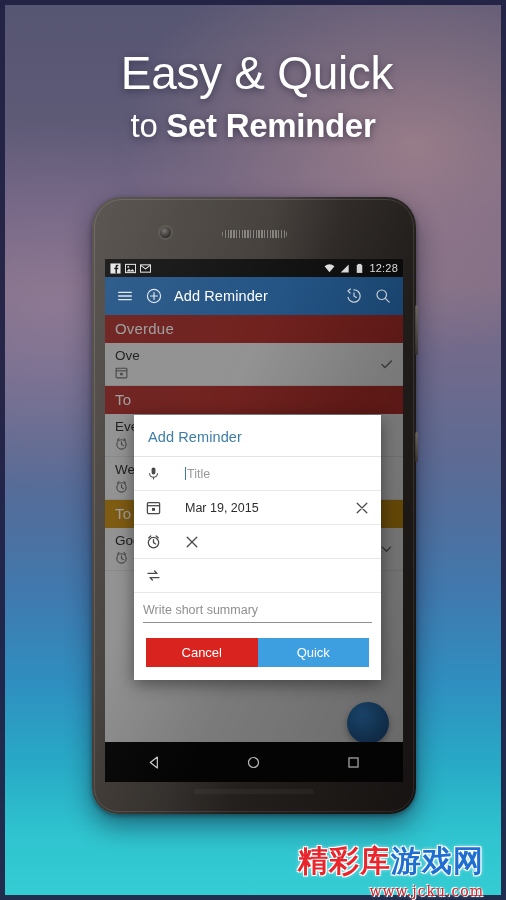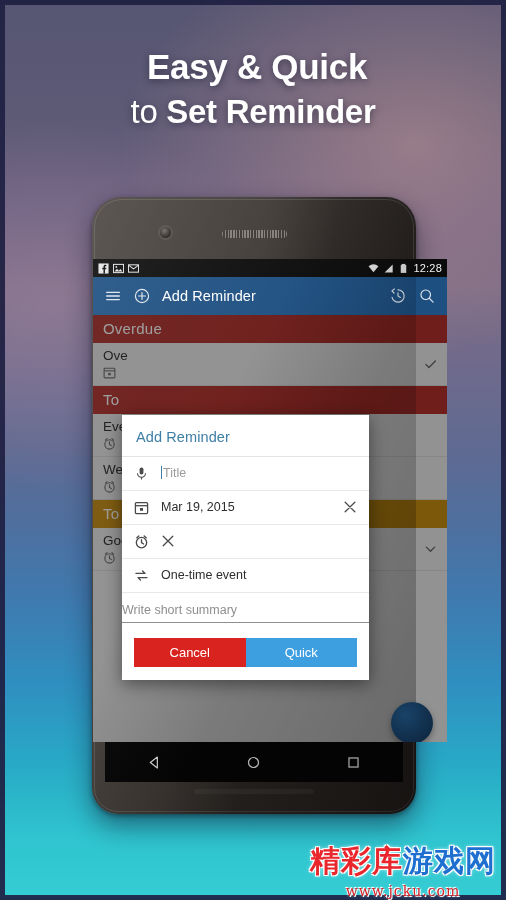--- a/index.html
+++ b/index.html
@@ -40,21 +40,21 @@
   }
 
   
   .headline {
     position: absolute; left: 0; right: 0; top: 44px;
     text-align: center;
     color: #ffffff;
     text-shadow: 0 2px 7px rgba(25,25,45,0.55);
     z-index: 5;
   }
-  .h-line1 { font-size: 35px; font-weight: bold; letter-spacing: -0.3px; line-height: 1.30; padding-left: 8px; }
+  .h-line1 { font-size: 46px; font-weight: normal; letter-spacing: -0.3px; line-height: 1.30; padding-left: 8px; }
   .h-line2 { font-size: 33px; line-height: 1.33; letter-spacing: -0.3px; }
   .h-line2 .light { font-weight: normal; }
   .h-line2 .bold  { font-weight: bold; margin-top: 12px; }
 
   
   .phone {
     position: absolute;
     left: 92px; top: 197px;
     width: 324px; height: 617px;
     border-radius: 30px 30px 26px 26px;
@@ -92,22 +92,22 @@
     position: absolute; right: -2px;
     width: 3px; border-radius: 2px;
     background: linear-gradient(180deg,#6a6460,#3a3532);
   }
   .btn-vol { top: 108px; height: 50px; }
   .btn-pow { top: 235px; height: 30px; }
 
   
   .screen {
     position: absolute;
-    left: 1px; top: 62px;
-    width: 354px; height: 483px;
+    left: 13px; top: 62px;
+    width: 298px; height: 483px;
     background: #e7e7e7;
     overflow: hidden;
   }
 
   
   .statusbar {
     height: 18px; background: #0b0b0b;
     display:flex; align-items:center; justify-content:space-between;
     padding: 0 5px; color:#e8e8e8;
   }
@@ -167,37 +167,37 @@
     background:#fff;
     box-shadow: 0 4px 16px rgba(0,0,0,0.45);
   }
   .dlg-title {
     font-size:14.5px; color:#3d7ea6;
     padding: 14px 14px 11px;
     border-bottom:1px solid #e3e3e3;
     letter-spacing:.1px;
   }
   .dlg-row {
-    display:flex; gap:12px;
+    display:flex; align-items:center; gap:24px;
     padding: 9px 12px;
     border-bottom:1px solid #e8e8e8;
     min-height:34px;
   }
   .dlg-ico { width:15px; height:15px; display:block; flex:none; color:#4a4a4a; }
   .dlg-ico svg { width:15px; height:15px; display:block; }
   .dlg-text { font-size:12.5px; color:#2e2e2e; flex:1; }
   .dlg-placeholder { color:#9a9a9a; }
   .dlg-caret {
     display:inline-block; width:1px; height:13px;
     background:#3d7ea6; vertical-align:-2px; margin-right:1px;
   }
   .dlg-clear { width:14px; height:14px; flex:none; color:#4a4a4a; cursor:pointer; }
   .dlg-clear svg { width:14px; height:14px; display:block; }
   .dlg-summary {
-    padding: 10px 0 4px;
+    padding: 10px 9px 4px;
   }
   .dlg-summary-field {
     font-size:12.5px; color:#8f8f8f;
     padding-bottom:5px;
     border-bottom:1px solid #8f8f8f;
   }
   .dlg-actions {
     display:flex; gap:0; padding: 11px 12px 13px;
   }
   .dlg-btn {
@@ -217,22 +217,22 @@
   .navbar svg { width:17px; height:17px; display:block; }
 
   .speaker-btm {
     position:absolute; left:50%; transform:translateX(-50%);
     top: 592px; width:120px; height:5px; border-radius:3px;
     background: rgba(255,255,255,0.05);
   }
 
   
   .watermark {
-    position:absolute; right:10px; bottom:2px;
-    z-index: 70; text-align:center; line-height:1;
+    position:absolute; right:22px; bottom:2px;
+    z-index: 70; text-align:right; line-height:1;
   }
   .wm-cn {
     font-size:30px; font-weight:bold; letter-spacing:1px;
     font-family:"DejaVu Sans", sans-serif;
     text-shadow: 0 0 4px #fff, 1px 1px 0 #fff, -1px -1px 0 #fff, 1px -1px 0 #fff, -1px 1px 0 #fff;
   }
   .wm-red  { color:#e8262c; }
   .wm-blue { color:#1f6fd0; }
   .wm-url {
     font-family:"DejaVu Serif", serif;
@@ -433,21 +433,20 @@
                 </svg>
             </span>
           </div>
 
           <div class="dlg-row">
             <span class="dlg-ico">
               <svg viewBox="0 0 15 15">
                 <path d="M2 5.4h9l-2.4-2.4M13 9.6H4l2.4 2.4" fill="none" stroke="#4a4a4a" stroke-width="1.3" stroke-linecap="round" stroke-linejoin="round"></path>
               </svg>
             </span>
-            <span class="dlg-text">One-time event</span>
           </div>
 
           <div class="dlg-summary">
             <div class="dlg-summary-field">Write short summary</div>
           </div>
 
           <div class="dlg-actions">
             <button class="dlg-btn btn-cancel">Cancel</button>
             <button class="dlg-btn btn-save">Quick</button>
           </div>

